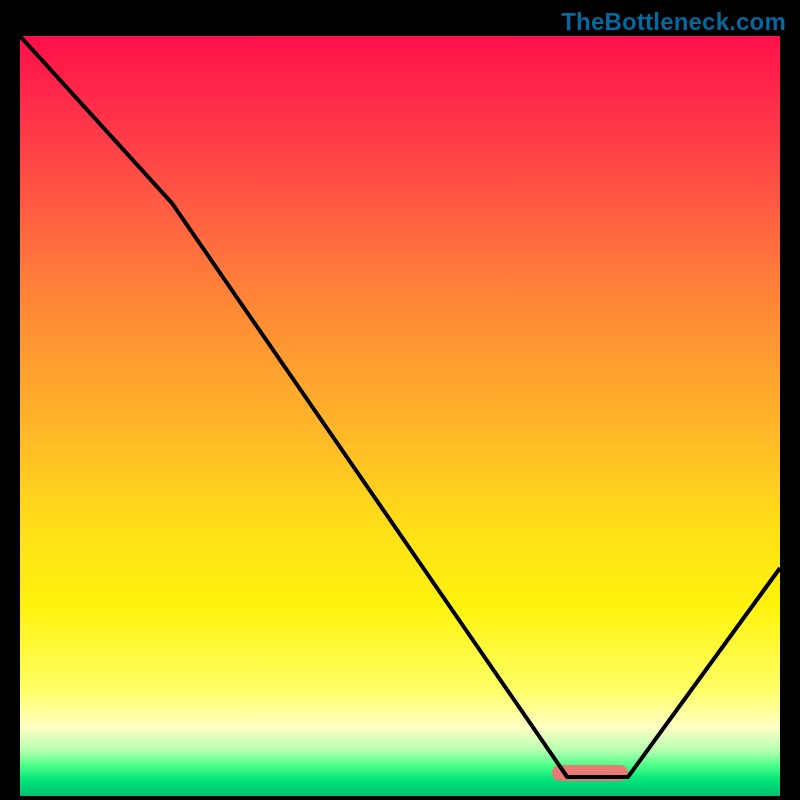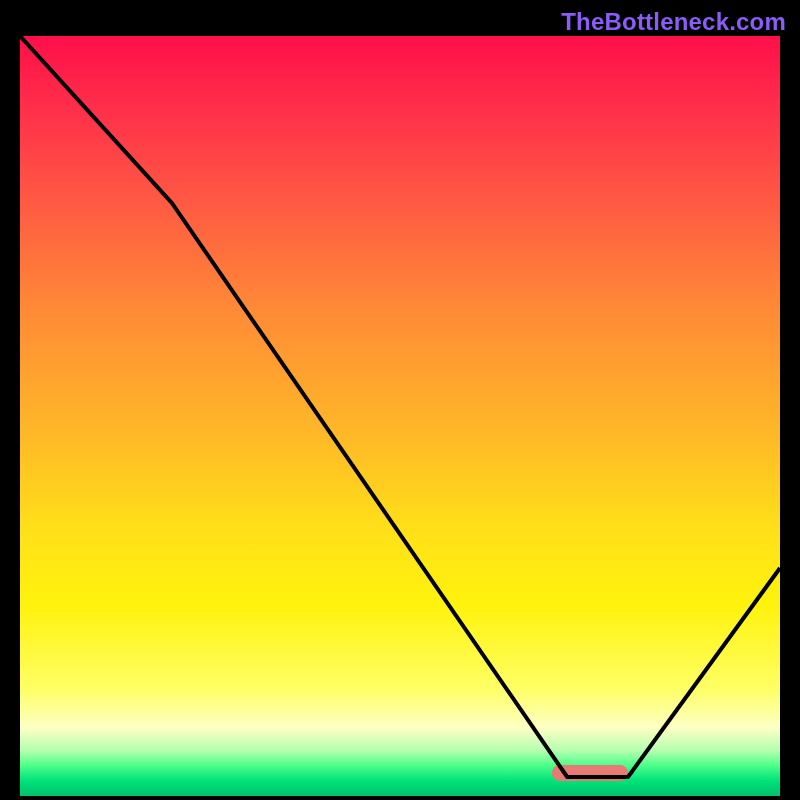--- a/index.html
+++ b/index.html
@@ -55,21 +55,21 @@
     border-radius: 8px;
     background: #e77a74;
   }
   .watermark {
     position: absolute;
     top: 8px;
     right: 14px;
     font-family: Arial, Helvetica, sans-serif;
     font-size: 24px;
     font-weight: 600;
-    color: #8b5cf6;
+    color: #0369a1;
     letter-spacing: 0.2px;
   }
 </style>
 </head>
 <body>
 
 <div class="container">
 
   <div class="watermark">TheBottleneck.com</div>
 

